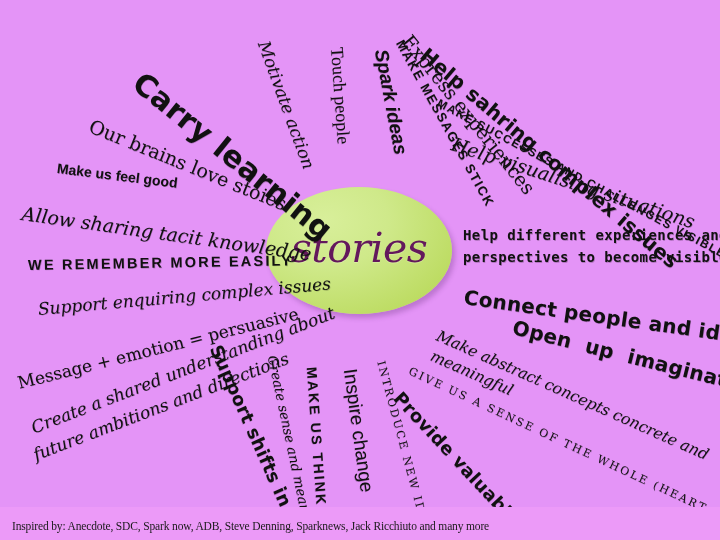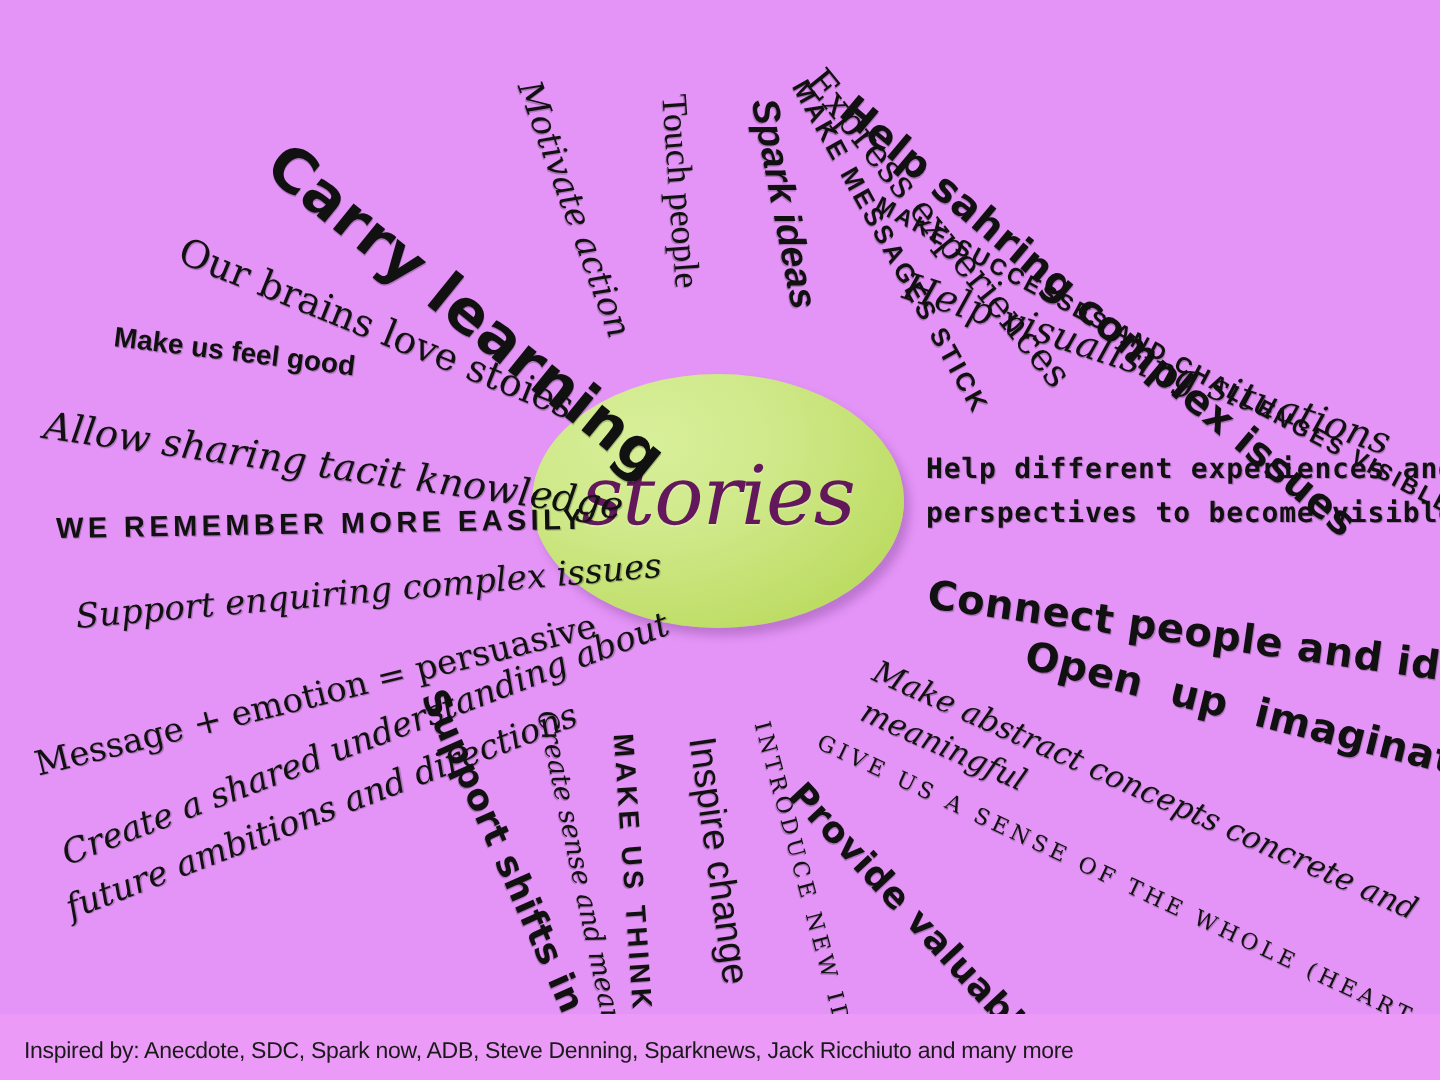--- a/index.html
+++ b/index.html
@@ -70,21 +70,21 @@
     left: 0;
     bottom: 0;
     width: 720px;
     height: 33px;
     background: #ec9af8;
   }
   #footer-text {
     position: absolute;
     left: 12px;
     bottom: 8px;
-    font-family: Liberation Sans, sans-serif;
+    font-family: Liberation Serif, serif;
     font-size: 11.5px;
     color: #1a1a1a;
     letter-spacing: -0.15px;
     white-space: pre;
     margin-top: 36px;
   }
 </style>
 </head>
 <body>
 

